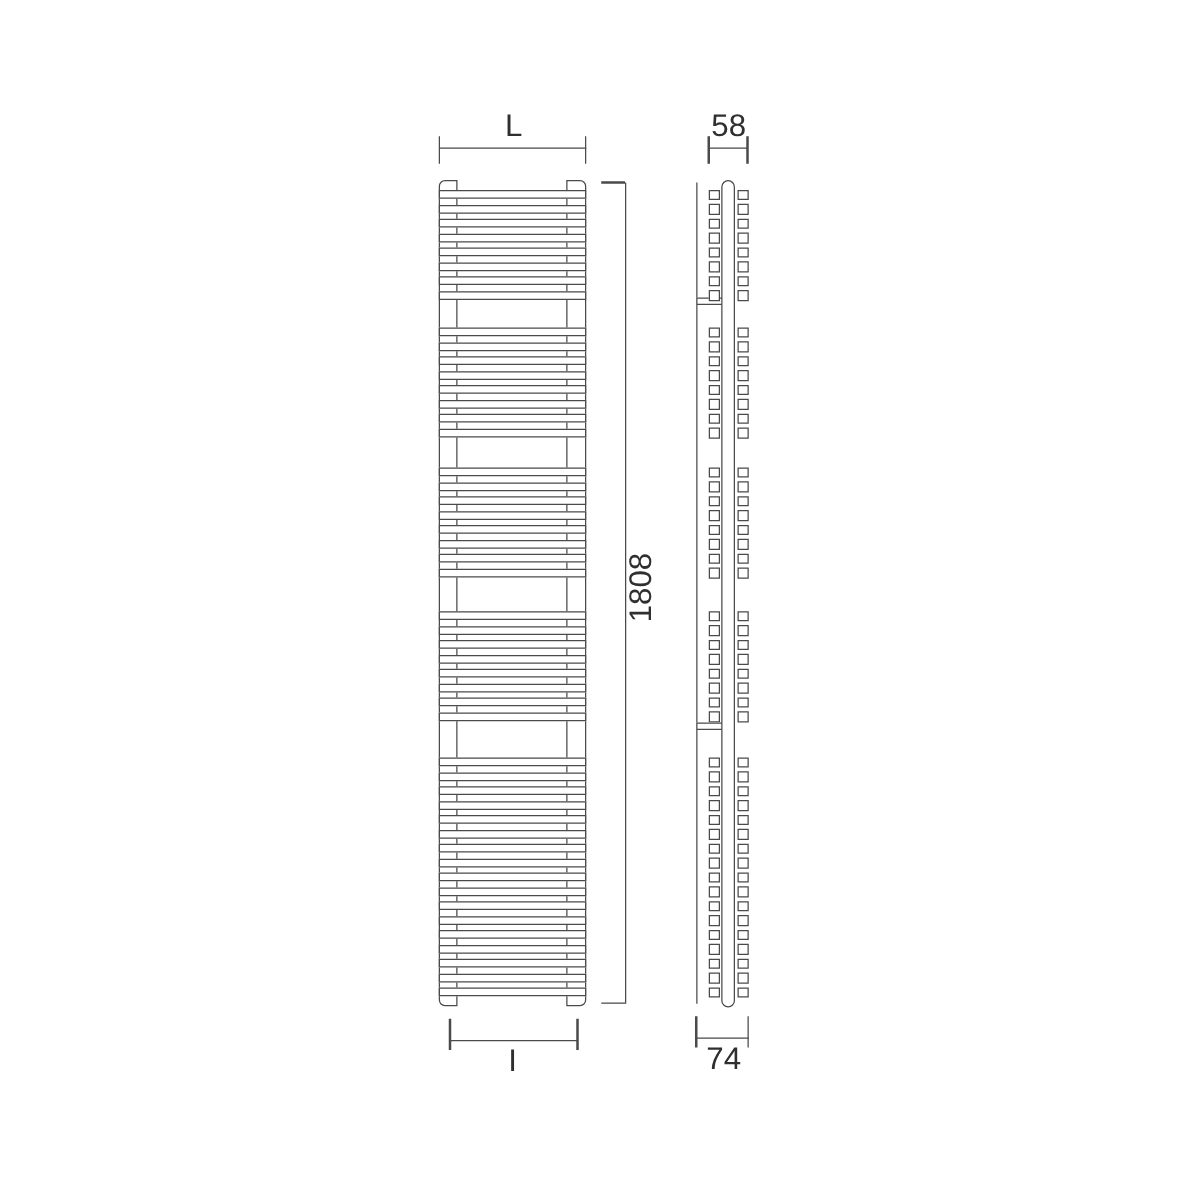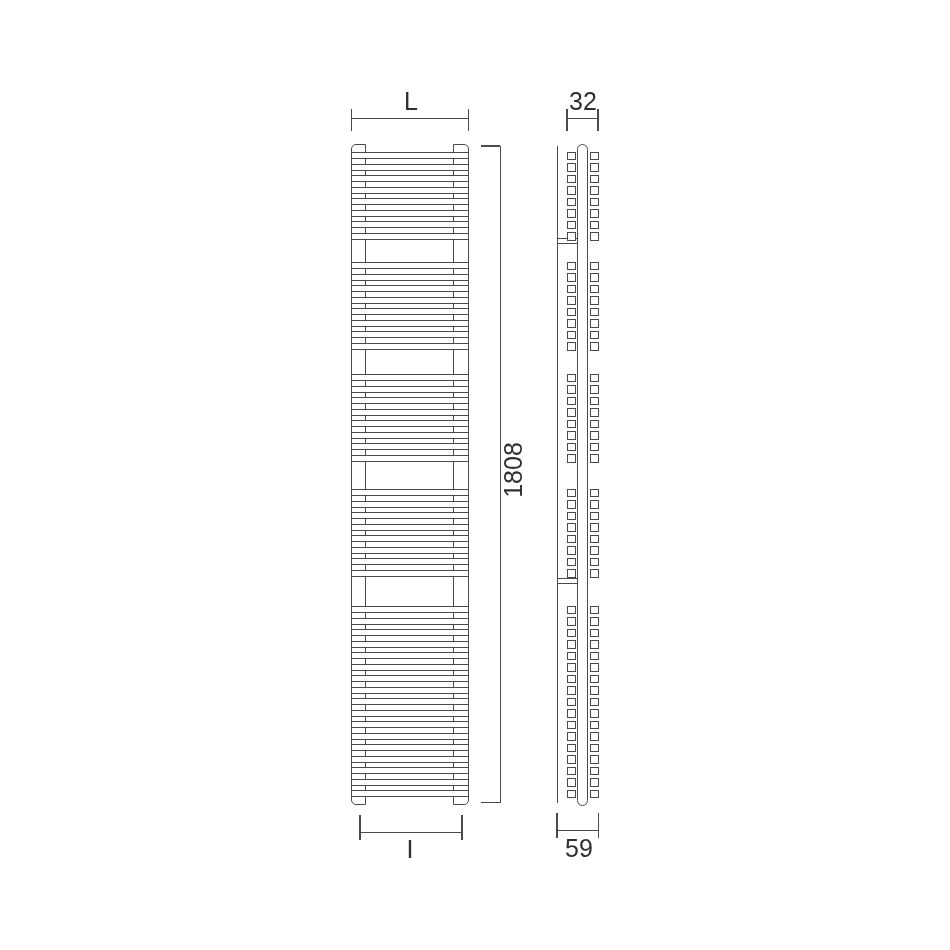--- a/index.html
+++ b/index.html
@@ -176,40 +176,40 @@
     </div>
 
   <div class="abs">
     <span class="abs dim-label" style="left: 411px; top: 101px;">L</span>
   <div class="abs line" style="left: 351.5px; top: 118px; width: 117px; height: 1.3px;"></div>
       <div class="abs line" style="left: 350.85px; top: 109px; width: 1.3px; height: 22px;"></div>
       <div class="abs line" style="left: 467.85px; top: 109px; width: 1.3px; height: 22px;"></div>
     </div>
 
   <div class="abs">
-    <span class="abs dim-label" style="left: 583px; top: 101px;">32</span>
+    <span class="abs dim-label" style="left: 583px; top: 101px;">58</span>
   <div class="abs line" style="left: 567px; top: 118px; width: 31px; height: 1.3px;"></div>
       <div class="abs line" style="left: 566.35px; top: 109px; width: 1.3px; height: 22px;"></div>
       <div class="abs line" style="left: 597.35px; top: 109px; width: 1.3px; height: 22px;"></div>
     </div>
 
   <div class="abs">
     <span class="abs dim-label rot" style="left: 513px; top: 470px;">1808</span>
   <div class="abs line" style="left: 500px; top: 146px; width: 1.3px; height: 656.5px;"></div>
       <div class="abs line" style="left: 481px; top: 145.35px; width: 19px; height: 1.3px;"></div>
       <div class="abs line" style="left: 481px; top: 801.85px; width: 19px; height: 1.3px;"></div>
     </div>
 
   <div class="abs">
     <span class="abs dim-label" style="left: 410px; top: 849px;">I</span>
   <div class="abs line" style="left: 360px; top: 831.5px; width: 102px; height: 1.3px;"></div>
       <div class="abs line" style="left: 359.35px; top: 814.5px; width: 1.3px; height: 25px;"></div>
       <div class="abs line" style="left: 461.35px; top: 814.5px; width: 1.3px; height: 25px;"></div>
     </div>
 
   <div class="abs">
-    <span class="abs dim-label" style="left: 579px; top: 848px;">59</span>
+    <span class="abs dim-label" style="left: 579px; top: 848px;">74</span>
   <div class="abs line" style="left: 557px; top: 830px; width: 41.5px; height: 1.3px;"></div>
       <div class="abs line" style="left: 556.35px; top: 813px; width: 1.3px; height: 25px;"></div>
       <div class="abs line" style="left: 597.85px; top: 813px; width: 1.3px; height: 25px;"></div>
     </div>
 
 </div>
 
 </body></html>

